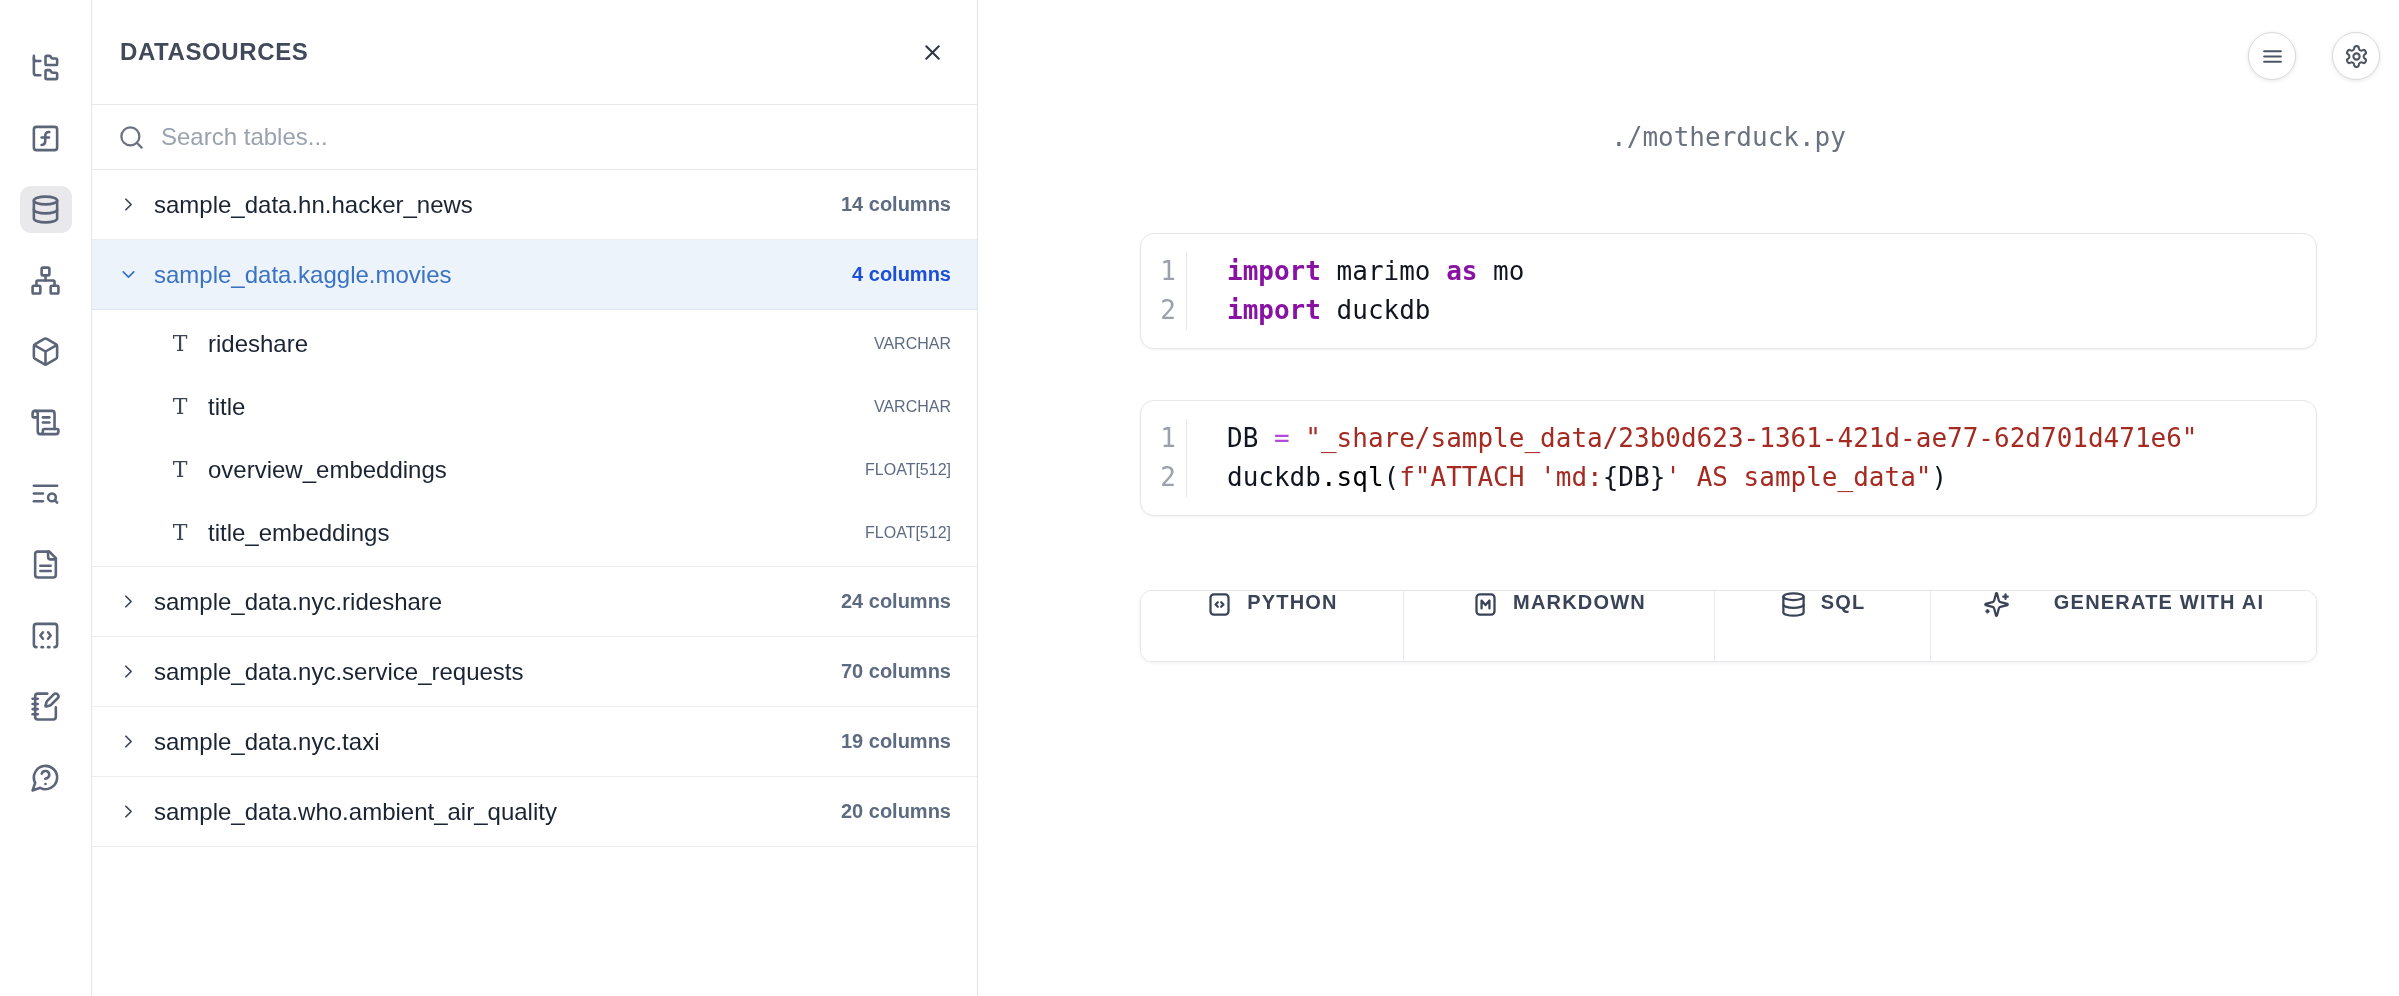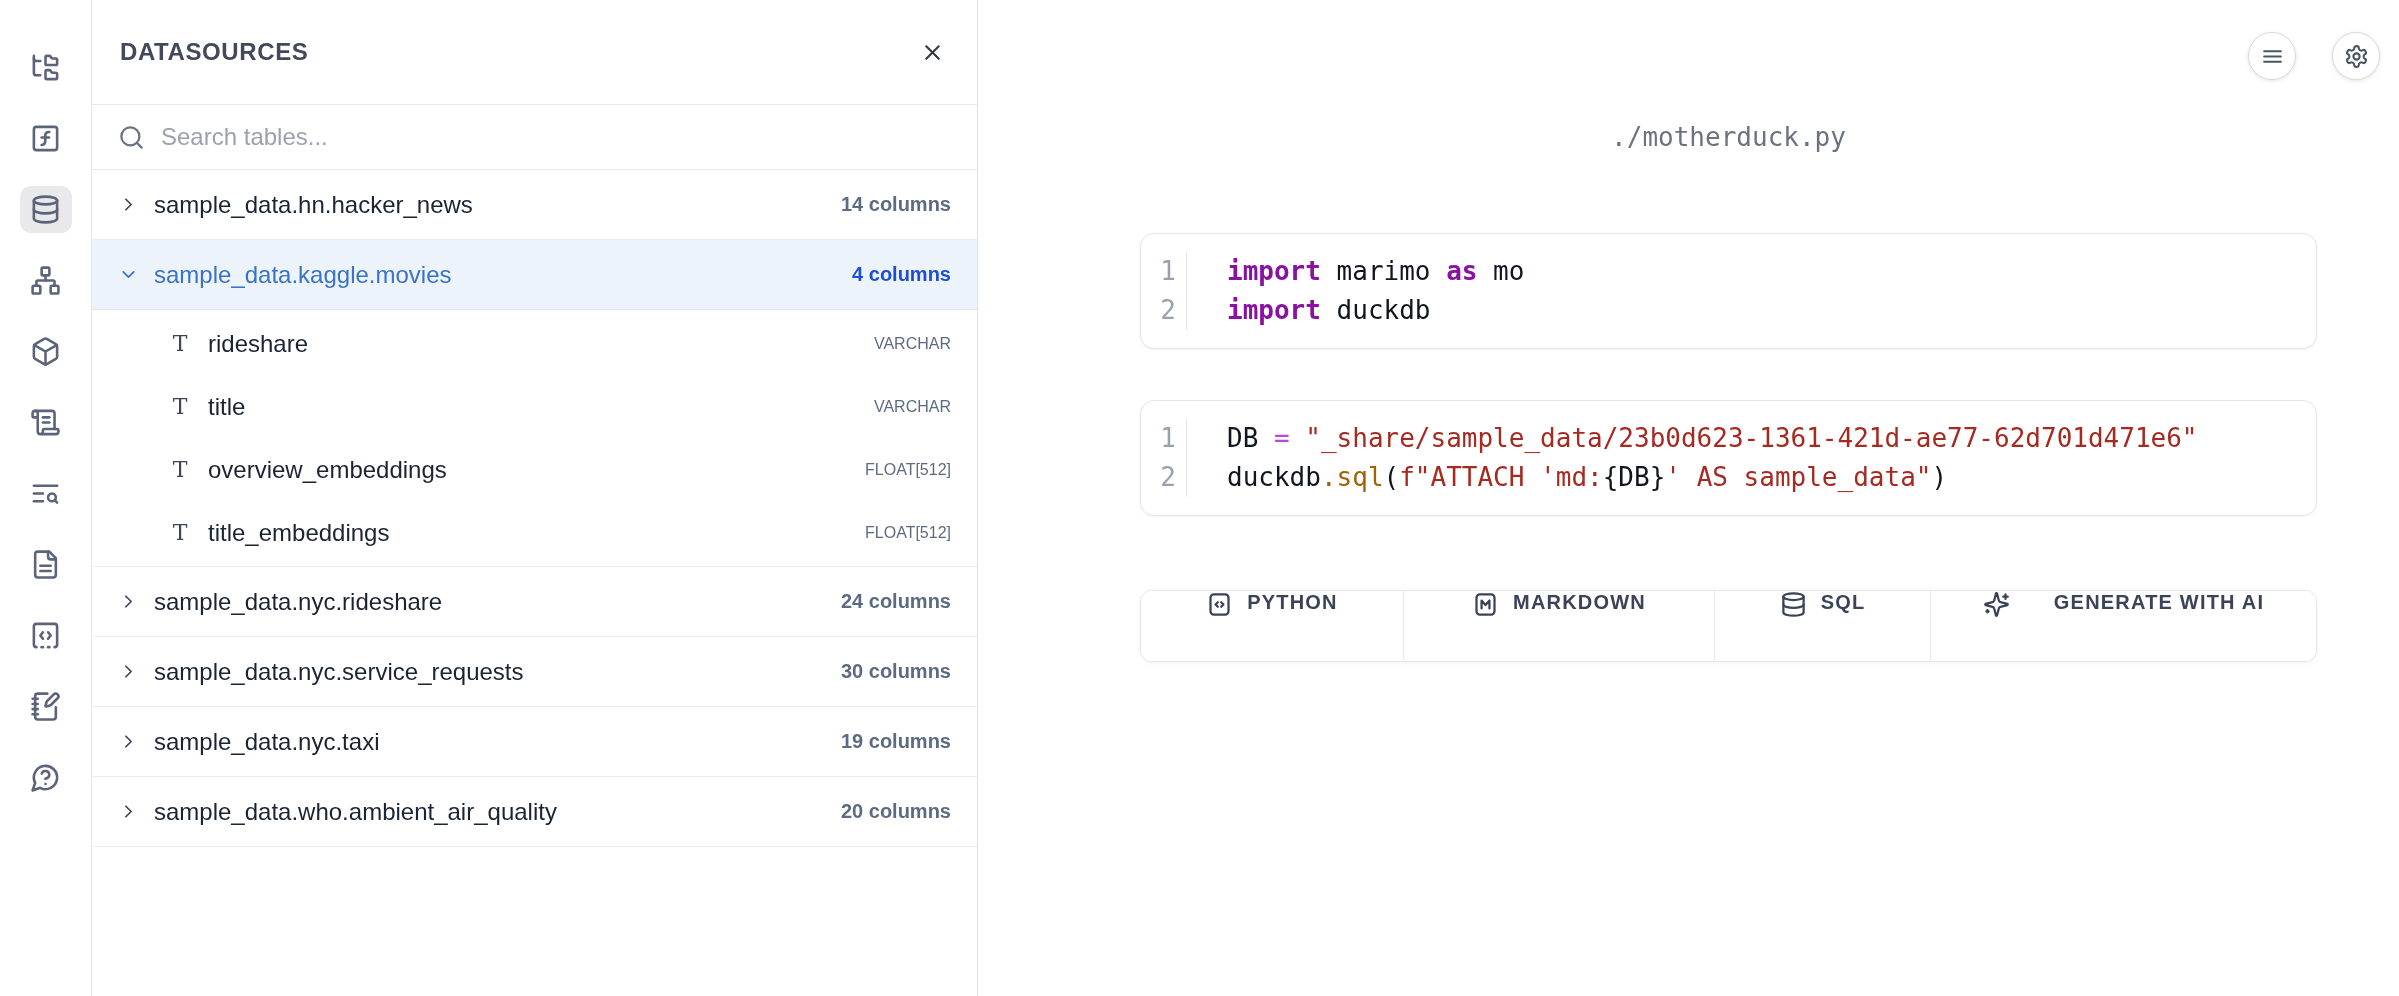--- a/index.html
+++ b/index.html
@@ -63,21 +63,21 @@
   .cell { position:absolute; left:162px; width:1177px; background:#fff; border:1px solid #e4e6ea;
     border-radius:14px; box-shadow:0 1px 3px rgba(0,0,0,0.05); display:flex; padding:18px 0; }
   .gutter { width:46px; flex:0 0 auto; text-align:right; padding-right:10px;
     border-right:1px solid #e5e7eb; font-family:"DejaVu Sans Mono", monospace; font-size:26px;
     line-height:39px; color:#9aa1ab; }
   .code { padding-left:40px; font-family:"DejaVu Sans Mono", monospace; font-size:26px;
     line-height:39px; white-space:pre; color:#10151f; cursor:text; flex:1; }
   .tok-kw { color:#8a12a3; font-weight:bold; }
   .tok-op { color:#b44bd8; }
   .tok-str { color:#a52a21; }
-  .tok-fn { color:#a16207; }
+  .tok-fn { color:#000000; }
   .tok-pl { color:#10151f; }
 
   .strip { position:absolute; left:162px; top:590px; width:1177px; height:72px; background:#fff;
     border:1px solid #e4e6ea; border-radius:12px; box-shadow:0 1px 4px rgba(0,0,0,0.06);
     display:flex; overflow:hidden; }
   .strip-btn { display:flex; align-items:flex-start; justify-content:center; gap:14px; background:#fff;
     border:none; border-right:1px solid #e8e9ec; cursor:pointer; color:#3a4357;
     font-family:"Liberation Sans", sans-serif; font-size:20px; font-weight:bold; letter-spacing:1.2px; }
   .strip-btn:last-child { border-right:none;gap:44px; }
   .strip-btn .icon { width:27px; height:27px; }
@@ -272,21 +272,21 @@
           <span>sample_data.nyc.rideshare</span>
           <span class="count">24 columns</span>
         </div>
         <div class="table-row">
           <span class="icon chev">
             <svg viewBox="0 0 24 24" fill="none" stroke="currentColor" stroke-width="2" stroke-linecap="round" stroke-linejoin="round">
               <path d="m9 18 6-6-6-6"></path>
             </svg>
           </span>
           <span>sample_data.nyc.service_requests</span>
-          <span class="count">30 columns</span>
+          <span class="count">70 columns</span>
         </div>
         <div class="table-row">
           <span class="icon chev">
             <svg viewBox="0 0 24 24" fill="none" stroke="currentColor" stroke-width="2" stroke-linecap="round" stroke-linejoin="round">
               <path d="m9 18 6-6-6-6"></path>
             </svg>
           </span>
           <span>sample_data.nyc.taxi</span>
           <span class="count">19 columns</span>
         </div>

